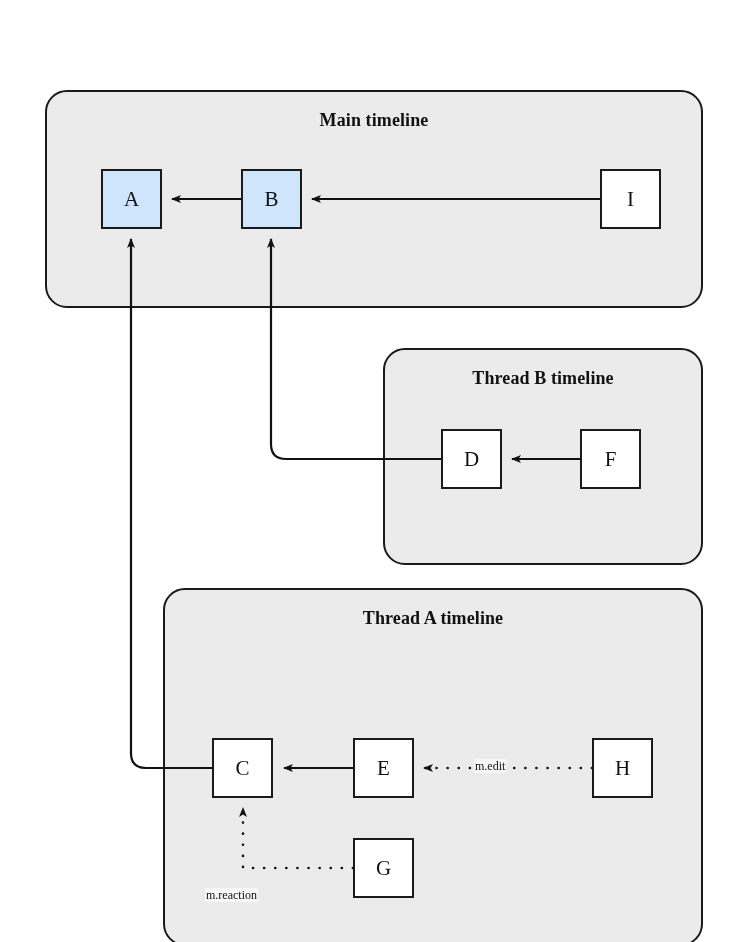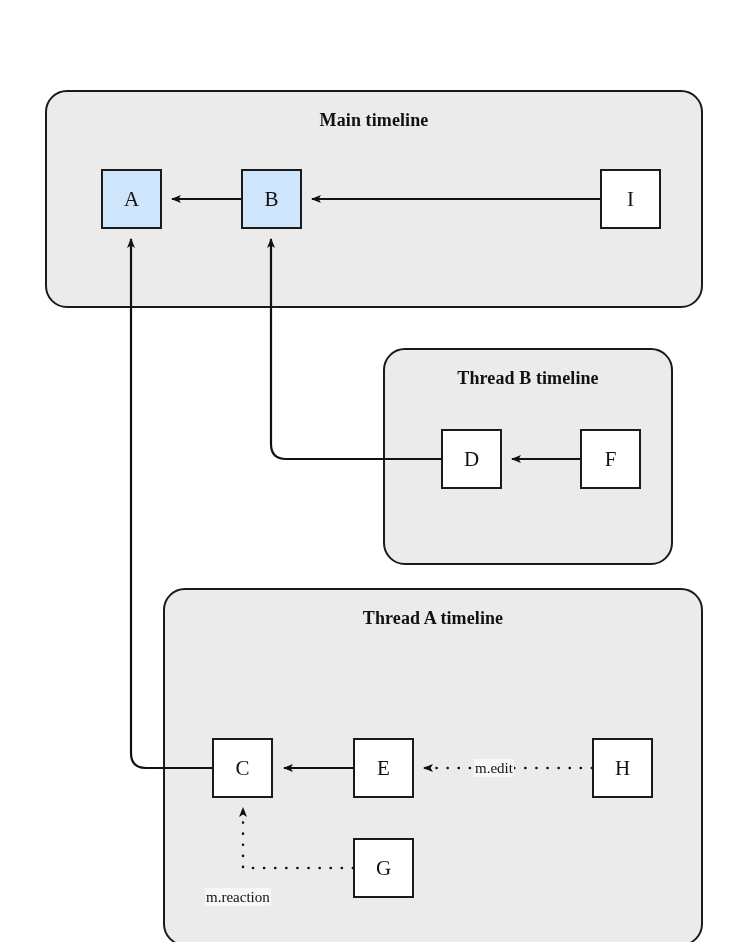--- a/index.html
+++ b/index.html
@@ -49,38 +49,38 @@
     justify-content: center;
     font-size: 21px;
     color: #111111;
     line-height: 1;
   }
   .node.blue {
     background: #cfe5fb;
   }
   .edge-label {
     position: absolute;
-    font-size: 15px;
+    font-size: 12px;
     color: #111111;
     background: #f7f7f7;
     padding: 0 1px;
     white-space: nowrap;
     line-height: 1.2;
   }
 </style>
 </head>
 <body>
 
 <div id="canvas" style="width: 756px; height: 942px; background: rgb(255, 255, 255);">
 
   <div class="group-box" id="group-main" style="left: 45px; top: 42px; width: 658px; height: 218px; background: rgb(235, 235, 235); border-color: rgb(26, 26, 26);">
     <div class="group-title" id="title-main" style="top: 18px;">Main timeline</div>
   </div>
 
-  <div class="group-box" id="group-thread-b" style="left: 383px; top: 300px; width: 290px; height: 217px; background: rgb(235, 235, 235); border-color: rgb(26, 26, 26);">
+  <div class="group-box" id="group-thread-b" style="left: 383px; top: 300px; width: 320px; height: 217px; background: rgb(235, 235, 235); border-color: rgb(26, 26, 26);">
     <div class="group-title" id="title-thread-b" style="top: 18px;">Thread B timeline</div>
   </div>
 
   <div class="group-box" id="group-thread-a" style="left: 163px; top: 540px; width: 540px; height: 358px; background: rgb(235, 235, 235); border-color: rgb(26, 26, 26);">
     <div class="group-title" id="title-thread-a" style="top: 18px;">Thread A timeline</div>
   </div>
 
   <svg class="svg-layer" id="edge-layer" viewBox="0 0 756 942">
     <defs>
       <marker id="arrowhead" markerWidth="10" markerHeight="10" refX="9" refY="4" orient="auto" markerUnits="userSpaceOnUse">

